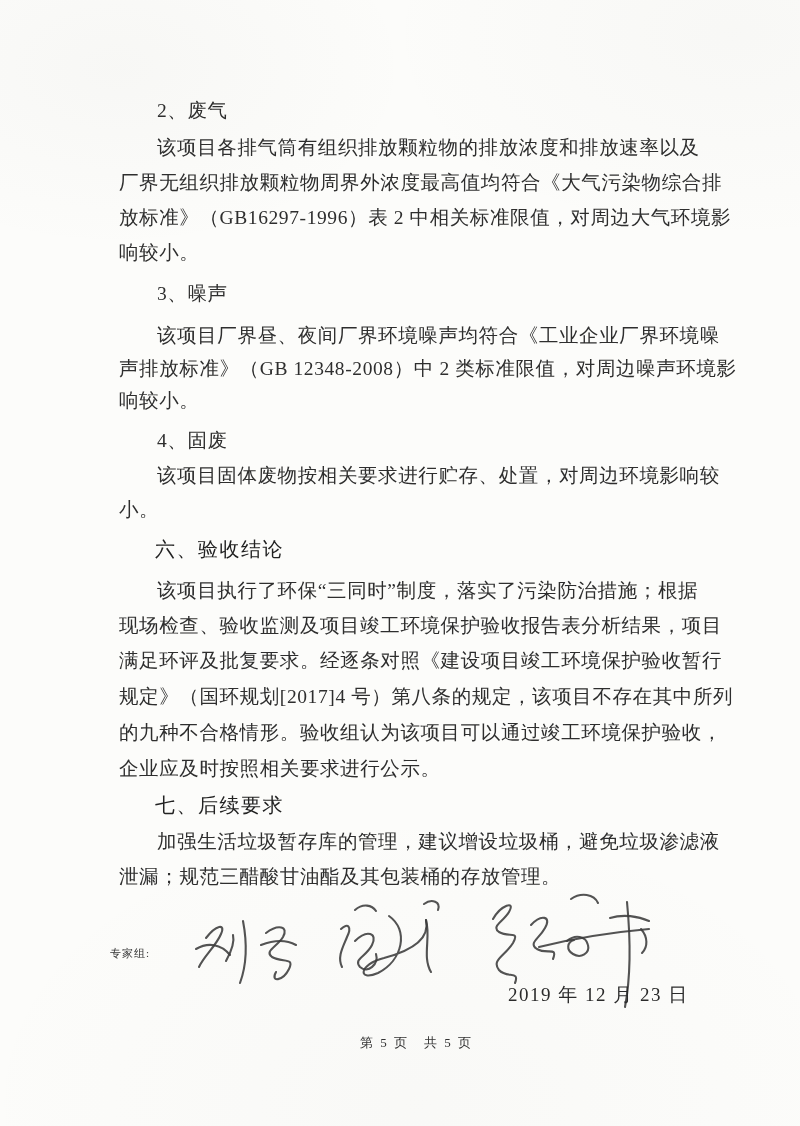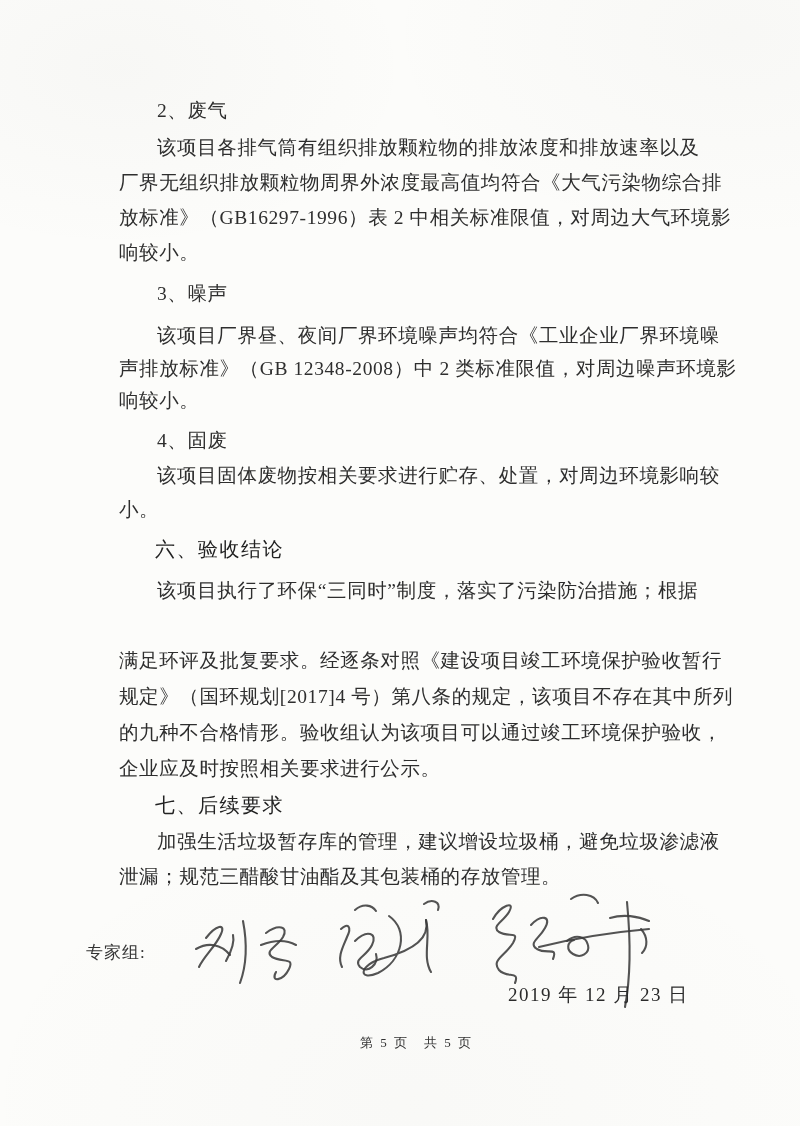--- a/index.html
+++ b/index.html
@@ -31,25 +31,25 @@
   .hd-bold{
     left:155px;
     font-weight:400;
     font-family:"Liberation Sans","DejaVu Sans",sans-serif;
     letter-spacing:1.5px;
     color:#222;
     font-size:20px;
   }
   .sig-label{
     position:absolute;
-    left:86px;
+    left:110px;
     top:940px;
     height:26px;
     line-height:26px;
-    font-size:17px;
+    font-size:11px;
     letter-spacing:1px;
     color:#333;
   }
   .sig-date{
     position:absolute;
     left:508px;
     top:982px;
     height:26px;
     line-height:26px;
     font-size:19px;
@@ -98,20 +98,21 @@
   <div class="ln indent" style="top:318px">该项目厂界昼、夜间厂界环境噪声均符合《工业企业厂界环境噪</div>
   <div class="ln" style="top:351px">声排放标准》（GB 12348-2008）中 2 类标准限值，对周边噪声环境影</div>
   <div class="ln" style="top:383px">响较小。</div>
 
   <div class="ln hd" style="top:423px">4、固废</div>
   <div class="ln indent" style="top:458px">该项目固体废物按相关要求进行贮存、处置，对周边环境影响较</div>
   <div class="ln" style="top:492px">小。</div>
 
   <div class="ln hd-bold" style="top:532px">六、验收结论</div>
   <div class="ln indent" style="top:573px">该项目执行了环保“三同时”制度，落实了污染防治措施；根据</div>
+  <div class="ln" style="top:608px">现场检查、验收监测及项目竣工环境保护验收报告表分析结果，项目</div>
   <div class="ln" style="top:643px">满足环评及批复要求。经逐条对照《建设项目竣工环境保护验收暂行</div>
   <div class="ln" style="top:679px">规定》（国环规划[2017]4 号）第八条的规定，该项目不存在其中所列</div>
   <div class="ln" style="top:715px">的九种不合格情形。验收组认为该项目可以通过竣工环境保护验收，</div>
   <div class="ln" style="top:751px">企业应及时按照相关要求进行公示。</div>
 
   <div class="ln hd-bold" style="top:788px">七、后续要求</div>
   <div class="ln indent" style="top:824px">加强生活垃圾暂存库的管理，建议增设垃圾桶，避免垃圾渗滤液</div>
   <div class="ln" style="top:859px">泄漏；规范三醋酸甘油酯及其包装桶的存放管理。</div>
 
   <div class="sig-label">专家组:</div>

